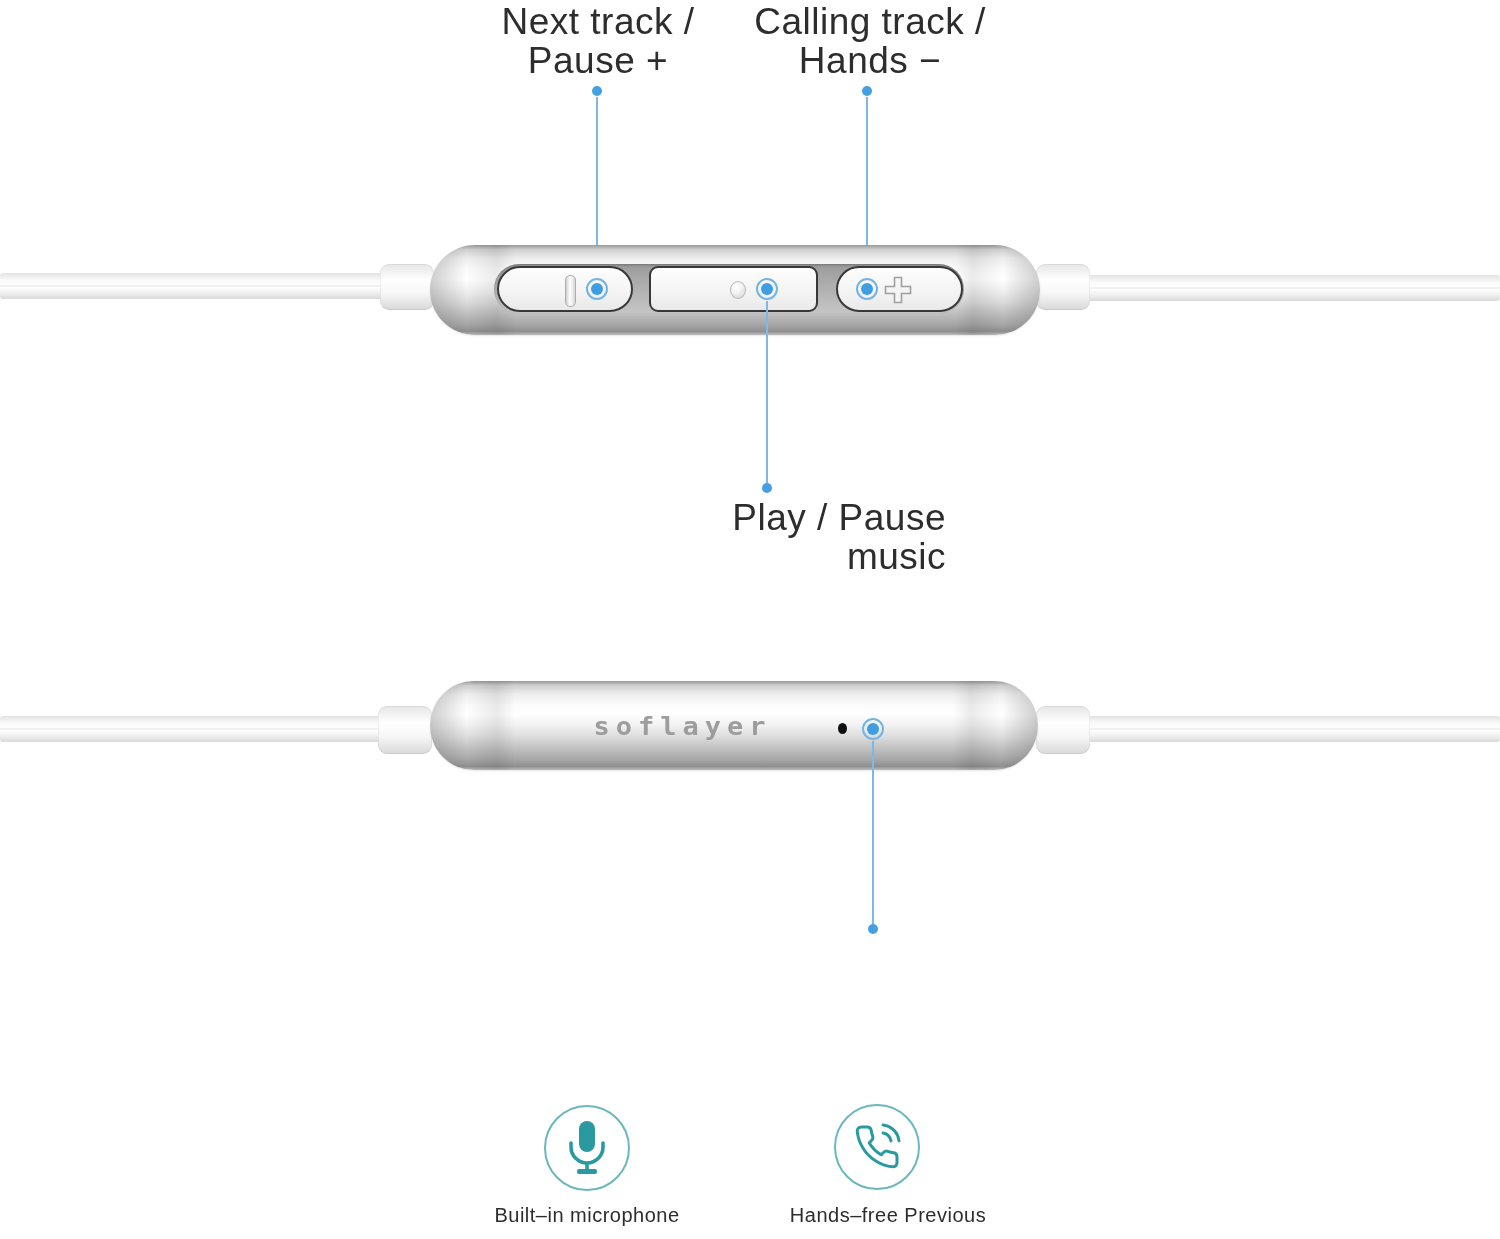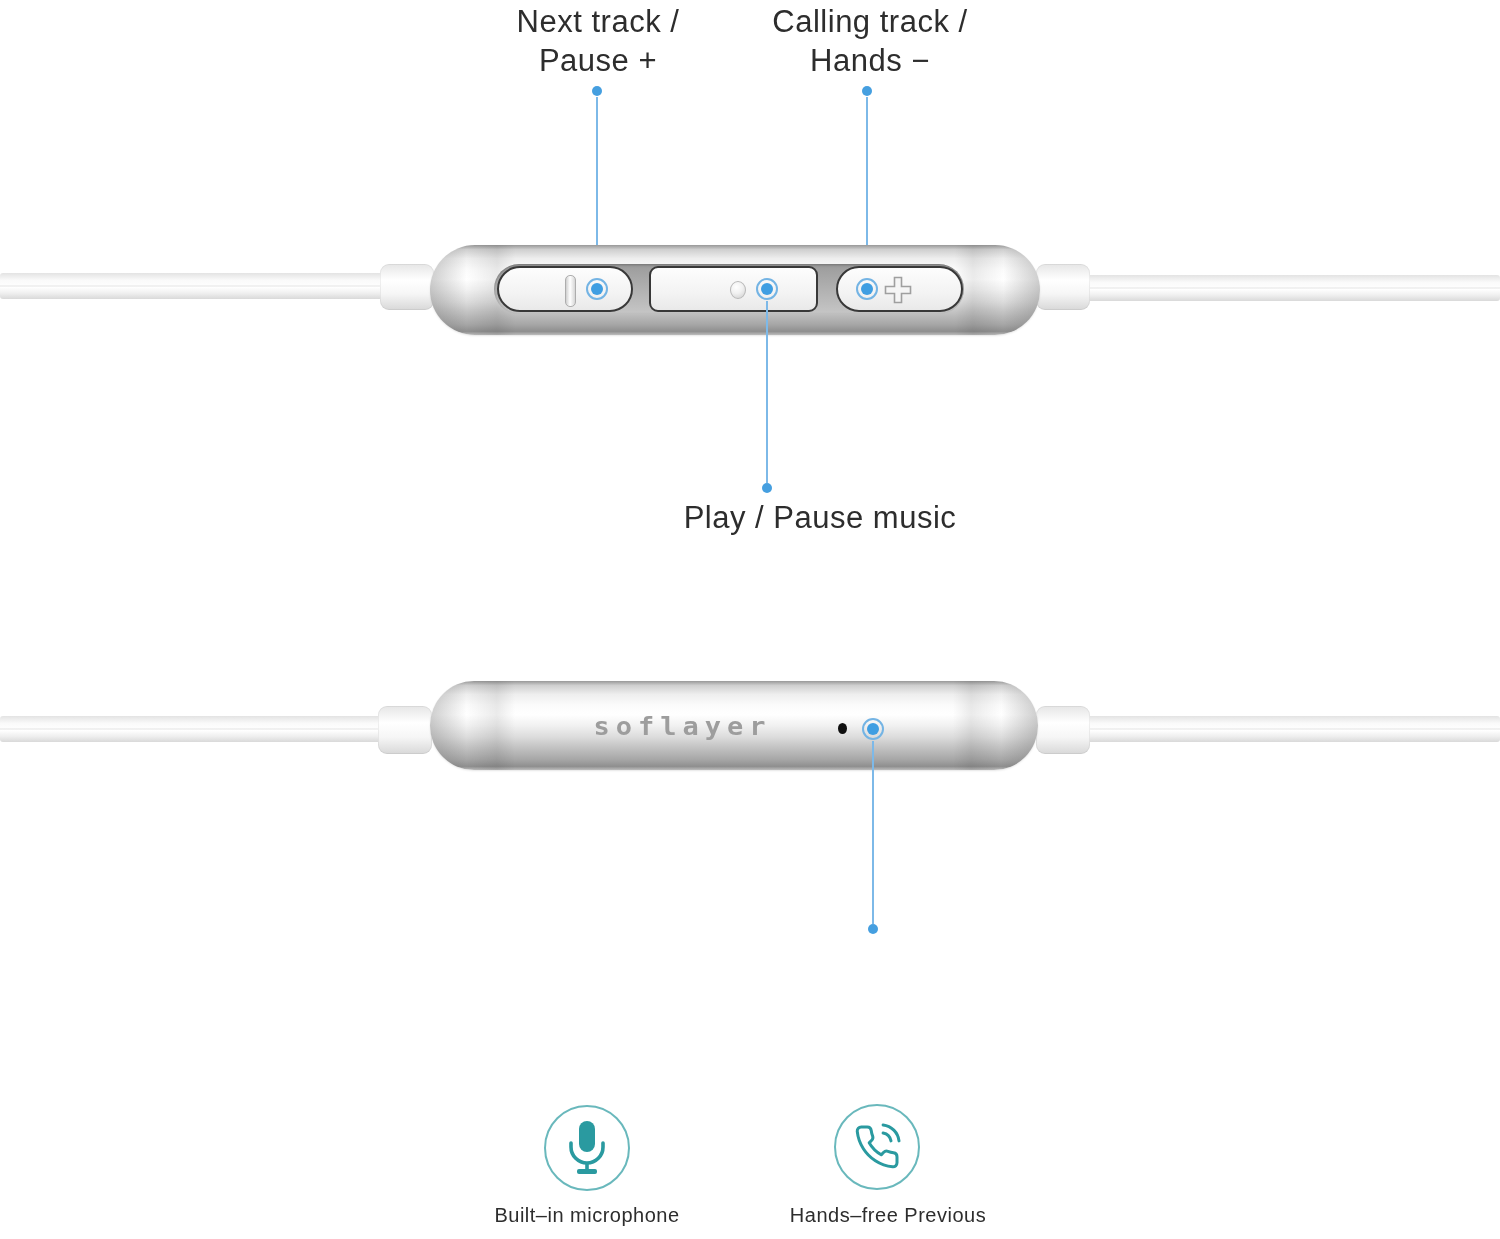--- a/index.html
+++ b/index.html
@@ -2,21 +2,21 @@
 <html><head>
 <meta charset="utf-8">
 <style>
   html,body{margin:0;padding:0;background:#ffffff;}
   .stage{
     position:relative;width:1500px;height:1239px;background:#ffffff;overflow:hidden;
     font-family:"Liberation Sans","DejaVu Sans",sans-serif;color:#2d2d2d;
   }
   .abs{position:absolute;}
   
-  .lbl{font-size:31px;font-weight:300;letter-spacing:.5px;color:#2d2d2d;text-align:center;line-height:39px;}
+  .lbl{font-size:37px;font-weight:300;letter-spacing:.5px;color:#2d2d2d;text-align:center;line-height:39px;}
   .lbl span{display:block;}
   
   .vline{position:absolute;width:2px;background:#7db9e8;}
   .cdot{position:absolute;width:10px;height:10px;border-radius:50%;background:#459fe0;}
   .ring{position:absolute;width:22px;height:22px;box-sizing:border-box;border:2px solid #74b4e4;border-radius:50%;}
   .ring::after{content:'';position:absolute;left:50%;top:50%;width:12px;height:12px;margin:-6px 0 0 -6px;border-radius:50%;background:#3f9ee2;}
   
   .cable{position:absolute;height:26px;border-radius:3px;
     background:linear-gradient(180deg,#e3e3e3 0%,#fafafa 28%,#ffffff 55%,#efefef 78%,#d9d9d9 100%);}
   .cable::after{content:'';position:absolute;left:0;right:0;top:12px;height:2px;background:rgba(0,0,0,0.05);}
@@ -87,21 +87,21 @@
       <path d="M13.5 4.5 h7 v9 h9 v7 h-9 v9 h-7 v-9 h-9 v-7 h9 z" fill="#f5f5f5" stroke="#9f9f9f" stroke-width="1.6"></path>
     </svg>
 
     <div class="ring" style="left:586px;top:278px;"></div>
     <div class="ring" style="left:756px;top:278px;"></div>
     <div class="ring" style="left:856px;top:278px;"></div>
   </div>
 
   <div class="vline" style="left:766px;top:301px;height:182px;"></div>
   <div class="cdot" style="left:762px;top:483px;"></div>
-  <div class="abs lbl" style="left:660px;top:498px;width:320px;">
+  <div class="abs lbl" style="left:626px;top:498px;width:320px;text-align:right;">
     <span>Play / Pause music</span>
   </div>
 
   <div>
     <div class="cable" style="left:0;top:716px;width:388px;"></div>
     <div class="cable" style="left:1084px;top:716px;width:416px;"></div>
     <div class="relief" style="left:378px;top:706px;width:54px;height:48px;"></div>
     <div class="relief" style="left:1036px;top:706px;width:54px;height:48px;"></div>
     <div class="metal" style="left:430px;top:681px;width:608px;height:89px;border-radius:44px;"></div>
     <div class="brand" style="left:540px;top:711px;width:285px;">soflayer</div>

